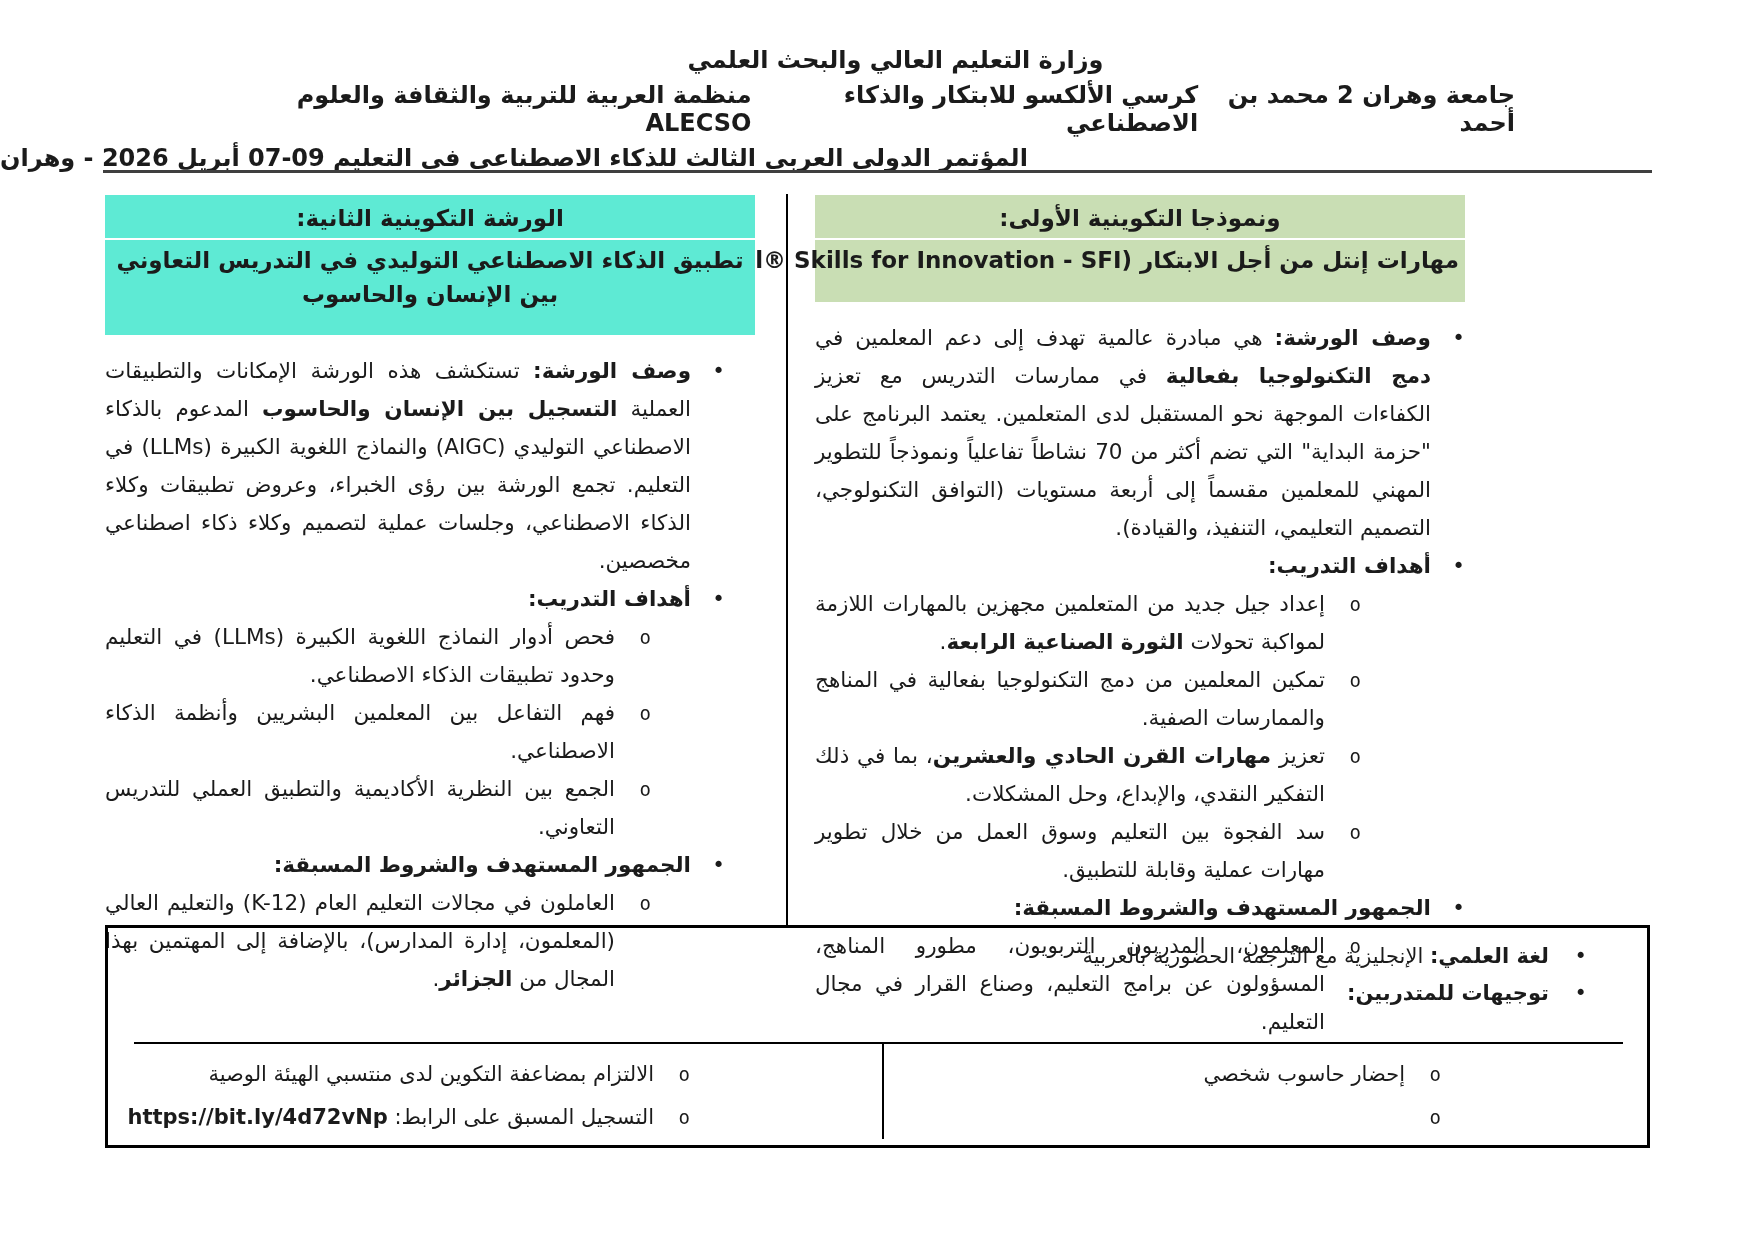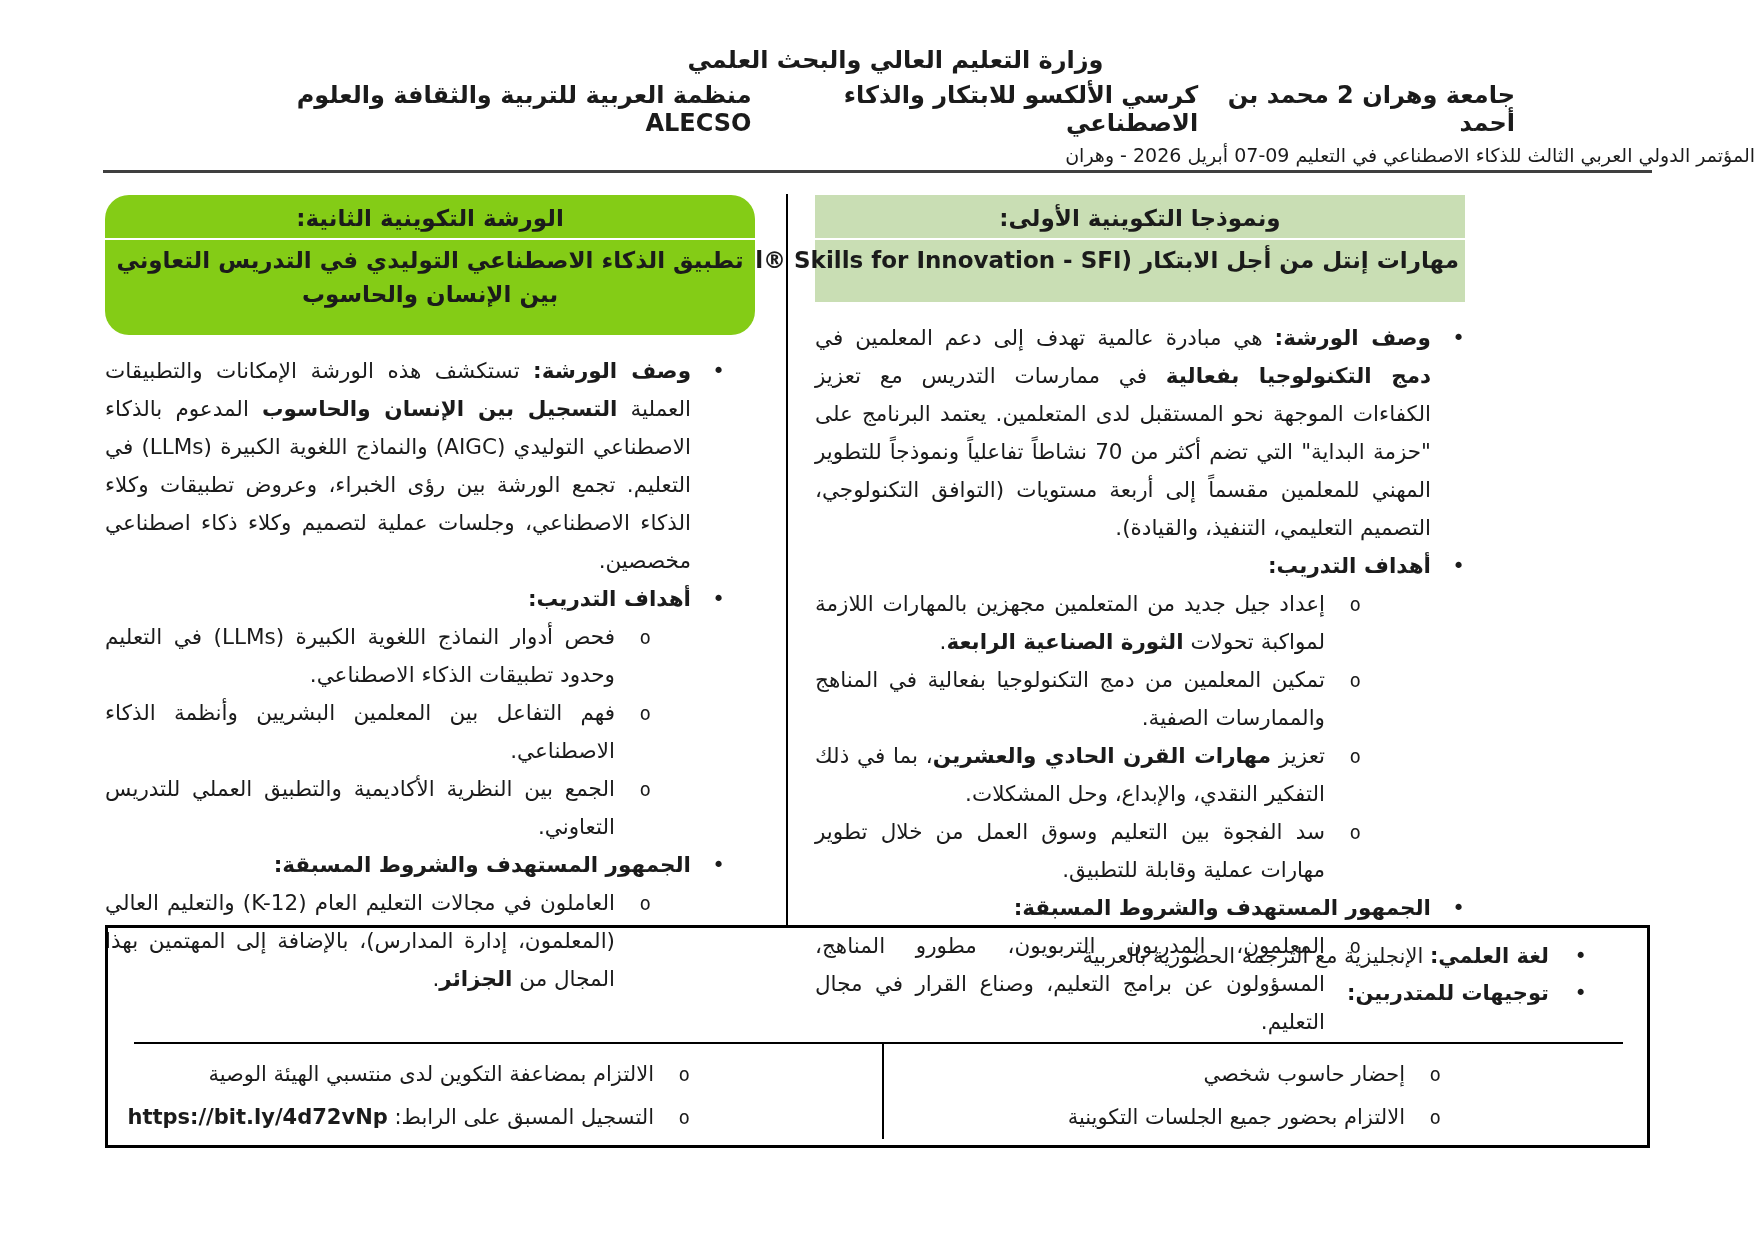--- a/index.html
+++ b/index.html
@@ -6,21 +6,21 @@
   html,body { background:#ffffff; }
   .page {
     position:relative; width:1755px; height:1240px; margin:0 auto;
     background:#fff; direction:rtl; overflow:hidden;
     font-family:"DejaVu Sans", sans-serif; color:#1b1b1b;
   }
   
   .hdr1 { padding-top:46px; text-align:center; font-weight:bold; font-size:24px;padding-left:36px; }
   .hdr2 { display:flex; justify-content:space-between; align-items:baseline;
           margin:7px 240px 0 238px; font-weight:bold; font-size:24px; }
-  .hdr3 { margin-top:7px; text-align:right; font-weight:normal; font-size:19px; }
+  .hdr3 { margin-top:7px; text-align:left; font-weight:bold; font-size:24px; }
   .rule { position:absolute; left:103px; right:103px; top:170px; height:3px; background:#3f3f3f; }
 
   
   .main { position:absolute; top:192px; left:0; right:0; height:733px; }
   .vdiv { position:absolute; left:786px; top:2px; bottom:0; width:2px; background:#000; }
   .col  { position:absolute; top:3px; }
   .col-right { right:290px; width:650px; }
   .col-left  { left:105px;  width:650px; }
 
   .ws-header { text-align:center; font-weight:bold; font-size:23px; line-height:1.45; }
@@ -105,21 +105,21 @@
             <div class="li-text"><span class="b">الجمهور المستهدف والشروط المسبقة:</span></div>
           </div>
           <div class="li lvl2">
             <span class="mk">o</span>
             <div class="li-text"><span>المعلمون، المدربون التربويون، مطورو المناهج، المسؤولون عن برامج التعليم، وصناع القرار في مجال التعليم.</span></div>
           </div>
         </div>
     </div>
 
     <div class="col col-left">
-      <div class="ws-header" style="background: #84cc16; border-radius: 24px;">
+      <div class="ws-header" style="background: #5eead4;">
         <div class="ws-row1">الورشة التكوينية الثانية:</div>
         <div class="ws-row2">تطبيق الذكاء الاصطناعي التوليدي في التدريس التعاوني بين الإنسان والحاسوب</div>
       </div>
       <div class="list indent1">
           <div class="li lvl1">
             <span class="mk">•</span>
             <div class="li-text"><span class="b">وصف الورشة:</span><span> تستكشف هذه الورشة الإمكانات والتطبيقات العملية </span><span class="b">التسجيل بين الإنسان والحاسوب</span><span> المدعوم بالذكاء الاصطناعي التوليدي (AIGC) والنماذج اللغوية الكبيرة (LLMs) في التعليم. تجمع الورشة بين رؤى الخبراء، وعروض تطبيقات وكلاء الذكاء الاصطناعي، وجلسات عملية لتصميم وكلاء ذكاء اصطناعي مخصصين.</span></div>
           </div>
           <div class="li lvl1">
             <span class="mk">•</span>
@@ -162,21 +162,20 @@
       </div>
     <div class="f-hr"></div>
     <div class="f-cols">
       <div class="f-zone f-right">
           <div class="li lvl2">
             <span class="mk">o</span>
             <div class="li-text"><span>إحضار حاسوب شخصي</span></div>
           </div>
           <div class="li lvl2">
             <span class="mk">o</span>
-            <div class="li-text"><span>الالتزام بحضور جميع الجلسات التكوينية</span></div>
           </div>
         </div>
       <div class="f-vline"></div>
       <div class="f-zone f-left">
           <div class="li lvl2">
             <span class="mk">o</span>
             <div class="li-text"><span>الالتزام بمضاعفة التكوين لدى منتسبي الهيئة الوصية</span></div>
           </div>
           <div class="li lvl2">
             <span class="mk">o</span>

